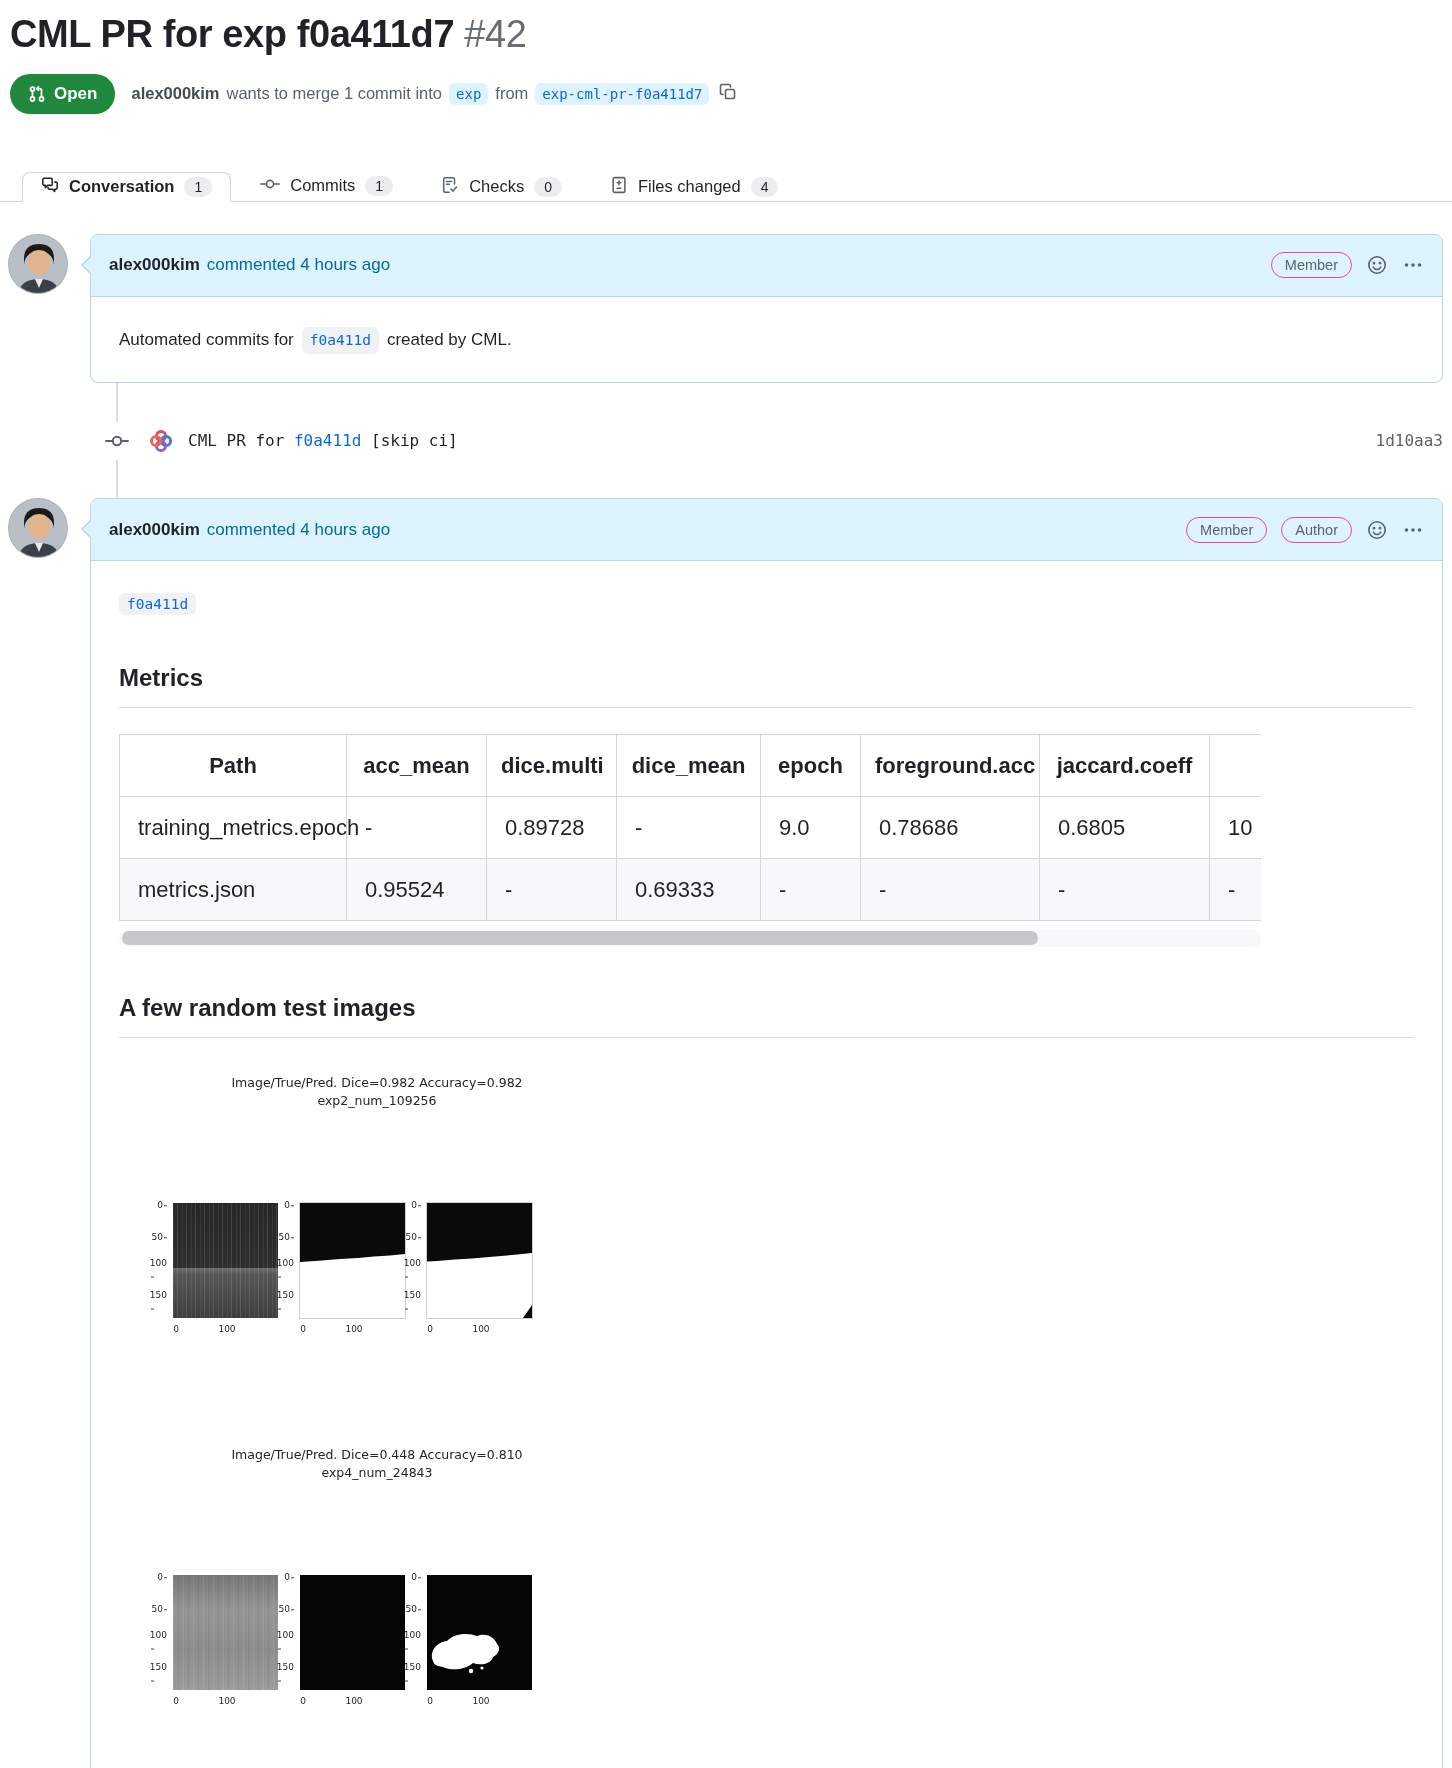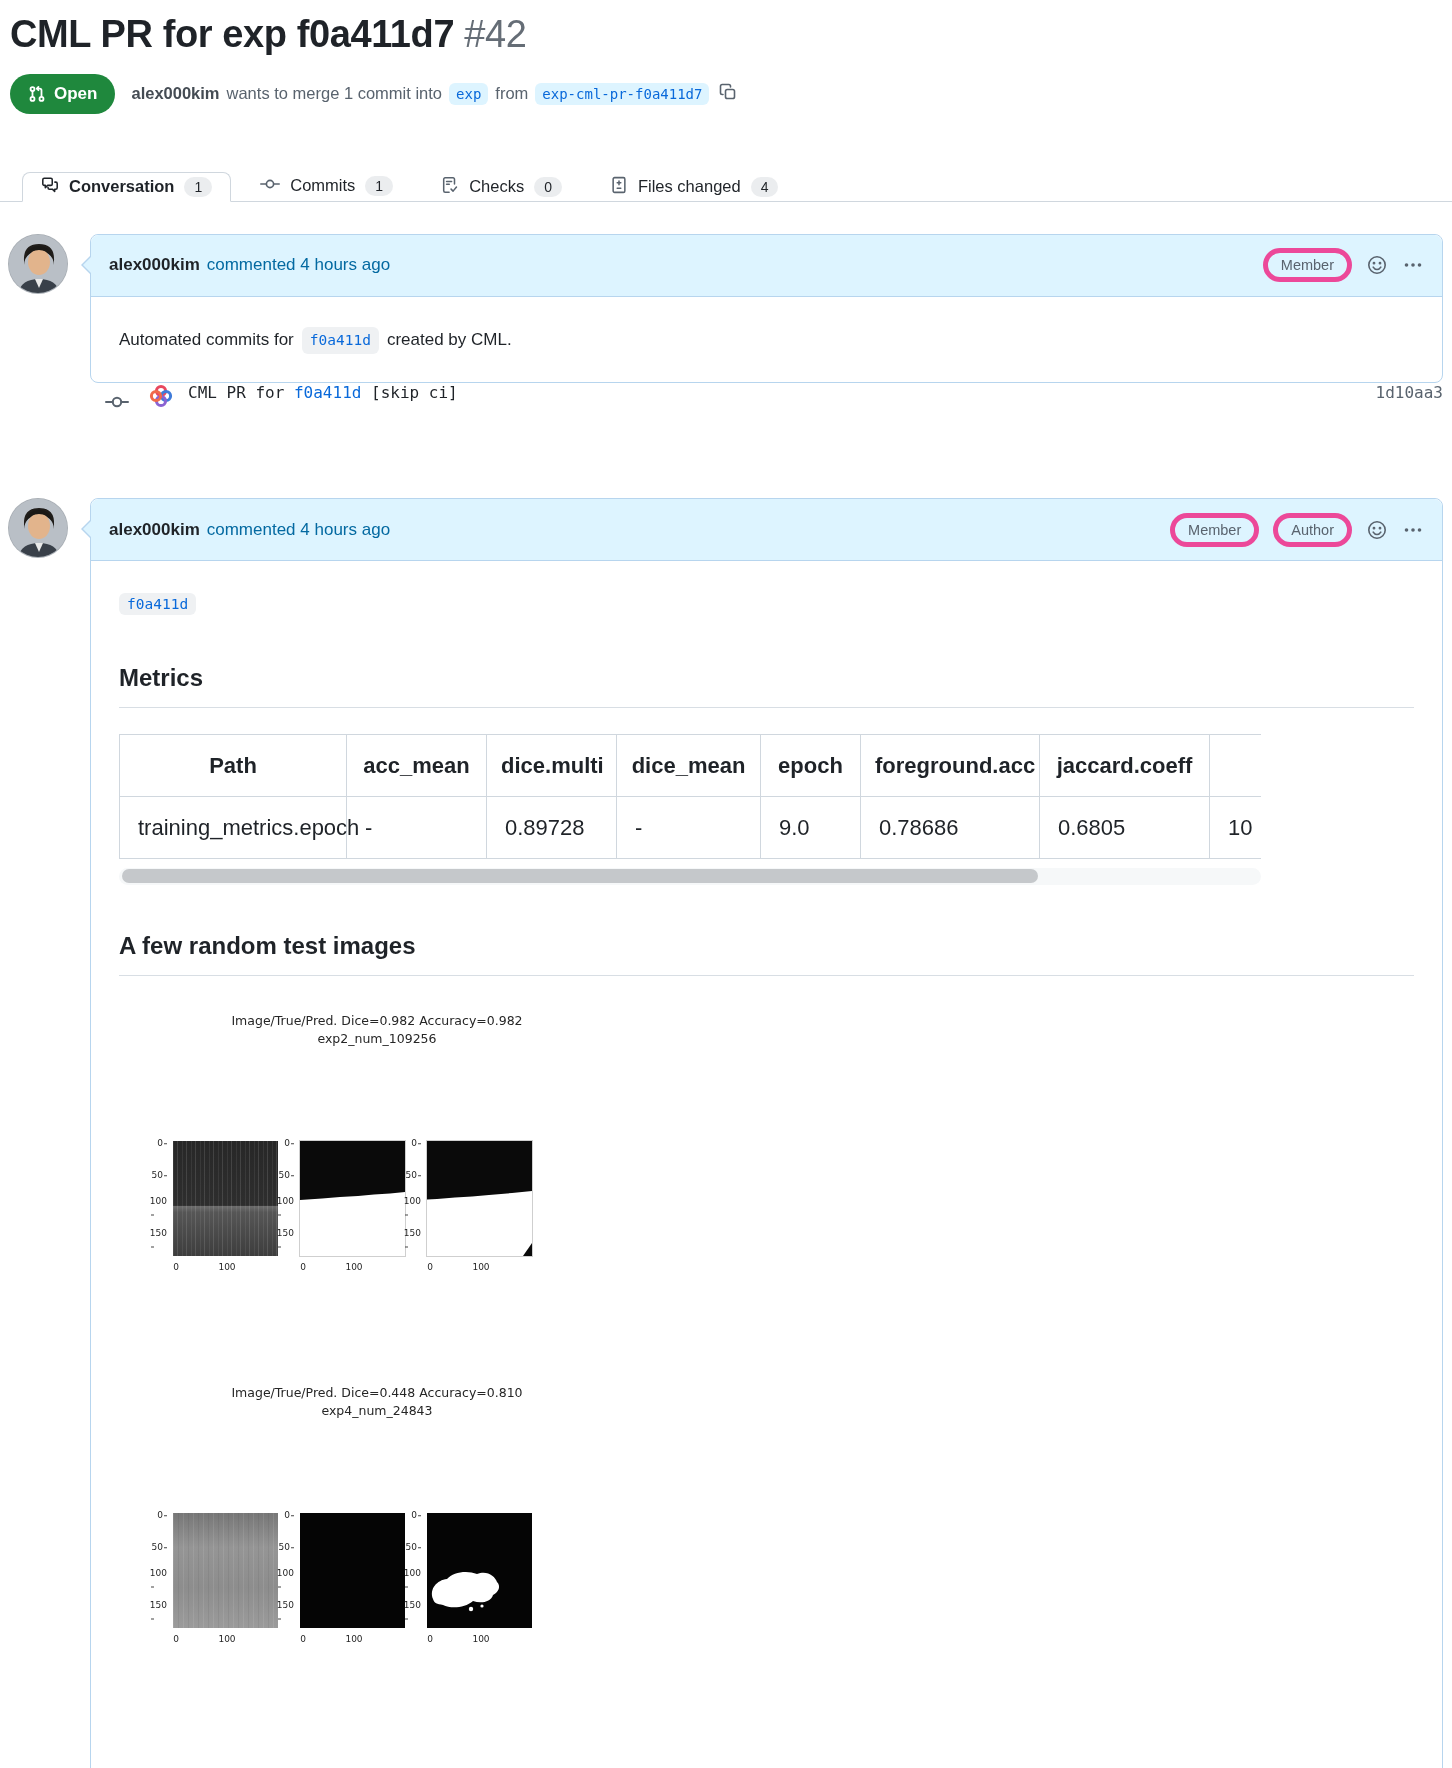--- a/index.html
+++ b/index.html
@@ -40,31 +40,31 @@
             overflow:hidden; border:1px solid rgba(0,0,0,0.08); cursor:pointer; background:#b9bfc6; }
   .comment { position:relative; margin:0 9px 0 90px; border:1px solid #b7d5ee; border-radius:8px; background:#fff; }
   .comment-header { background:#ddf4ff; border-bottom:1px solid #b7d5ee; border-radius:8px 8px 0 0;
                     display:flex; align-items:center; padding:0 18px; height:62px; font-size:17px; }
   .caret, .caret-border { position:absolute; width:0; height:0; border:9px solid transparent; top:21px; }
   .caret-border { left:-19px; border-right-color:#b7d5ee; }
   .caret { left:-17.5px; border-right-color:#ddf4ff; }
   .comment-author { font-weight:700; color:#1f2328; cursor:pointer; }
   .comment-meta { color:#0369a1; margin-left:7px; }
   .header-right { margin-left:auto; display:flex; align-items:center; gap:14px; }
-  .badge { border:5px solid #ec4899; border-radius:999px; padding:4px 13px; font-size:14.5px; color:#59636e; }
+  .badge { border:1px solid #ec4899; border-radius:999px; padding:4px 13px; font-size:14.5px; color:#59636e; }
   .icon-btn { display:inline-flex; align-items:center; cursor:pointer; }
   .comment-body { padding:30px 28px 28px 28px; font-size:17px; line-height:1.5; }
   .code-chip { font-family:"DejaVu Sans Mono","Liberation Mono",monospace; font-size:14.5px;
                background:#eff1f3; color:#0969da; padding:3px 8px; border-radius:6px; cursor:pointer; }
   .body-text { display:inline-flex; align-items:flex-start; gap:8px; }
 
   
   .commit-section { position:relative; height:115px; }
   .commit-section::before { content:""; position:absolute; left:116px; top:0; bottom:0; width:2px; background:#d8dee4; }
-  .commit-row { position:relative; display:flex; padding:0 9px 0 104px; height:100%; }
+  .commit-row { position:relative; display:flex; align-items:center; padding:0 9px 0 104px; height:100%; }
   .commit-dot { background:#fff; padding:8px 0; position:relative; z-index:1; display:flex; }
   .cml-logo { margin-left:18px; display:flex; }
   .commit-msg { margin-left:14px; font-family:"DejaVu Sans Mono","Liberation Mono",monospace;
                 font-size:16px; color:#1f2328; white-space:pre; }
   .commit-msg .lnk { color:#0969da; cursor:pointer; }
   .commit-sha { margin-left:auto; font-family:"DejaVu Sans Mono","Liberation Mono",monospace;
                 font-size:16px; color:#59636e; cursor:pointer; }
 
   
   .md-h2 { font-size:24px; font-weight:600; margin:46px 0 0 0; padding-bottom:14px;
@@ -330,20 +330,30 @@
               <tr>
                 <td>training_metrics.epoch</td>
                 <td>-</td>
                 <td>0.89728</td>
                 <td>-</td>
                 <td>9.0</td>
                 <td>0.78686</td>
                 <td>0.6805</td>
                 <td>10</td>
               </tr>
+              <tr>
+                <td>metrics.json</td>
+                <td>0.95524</td>
+                <td>-</td>
+                <td>0.69333</td>
+                <td>-</td>
+                <td>-</td>
+                <td>-</td>
+                <td>-</td>
+              </tr>
             </tbody>
           </table>
         </div>
         <div class="hscrollbar">
           <div class="hscroll-thumb"></div>
         </div>
 
         <h2 class="md-h2">A few random test images</h2>
 
         

